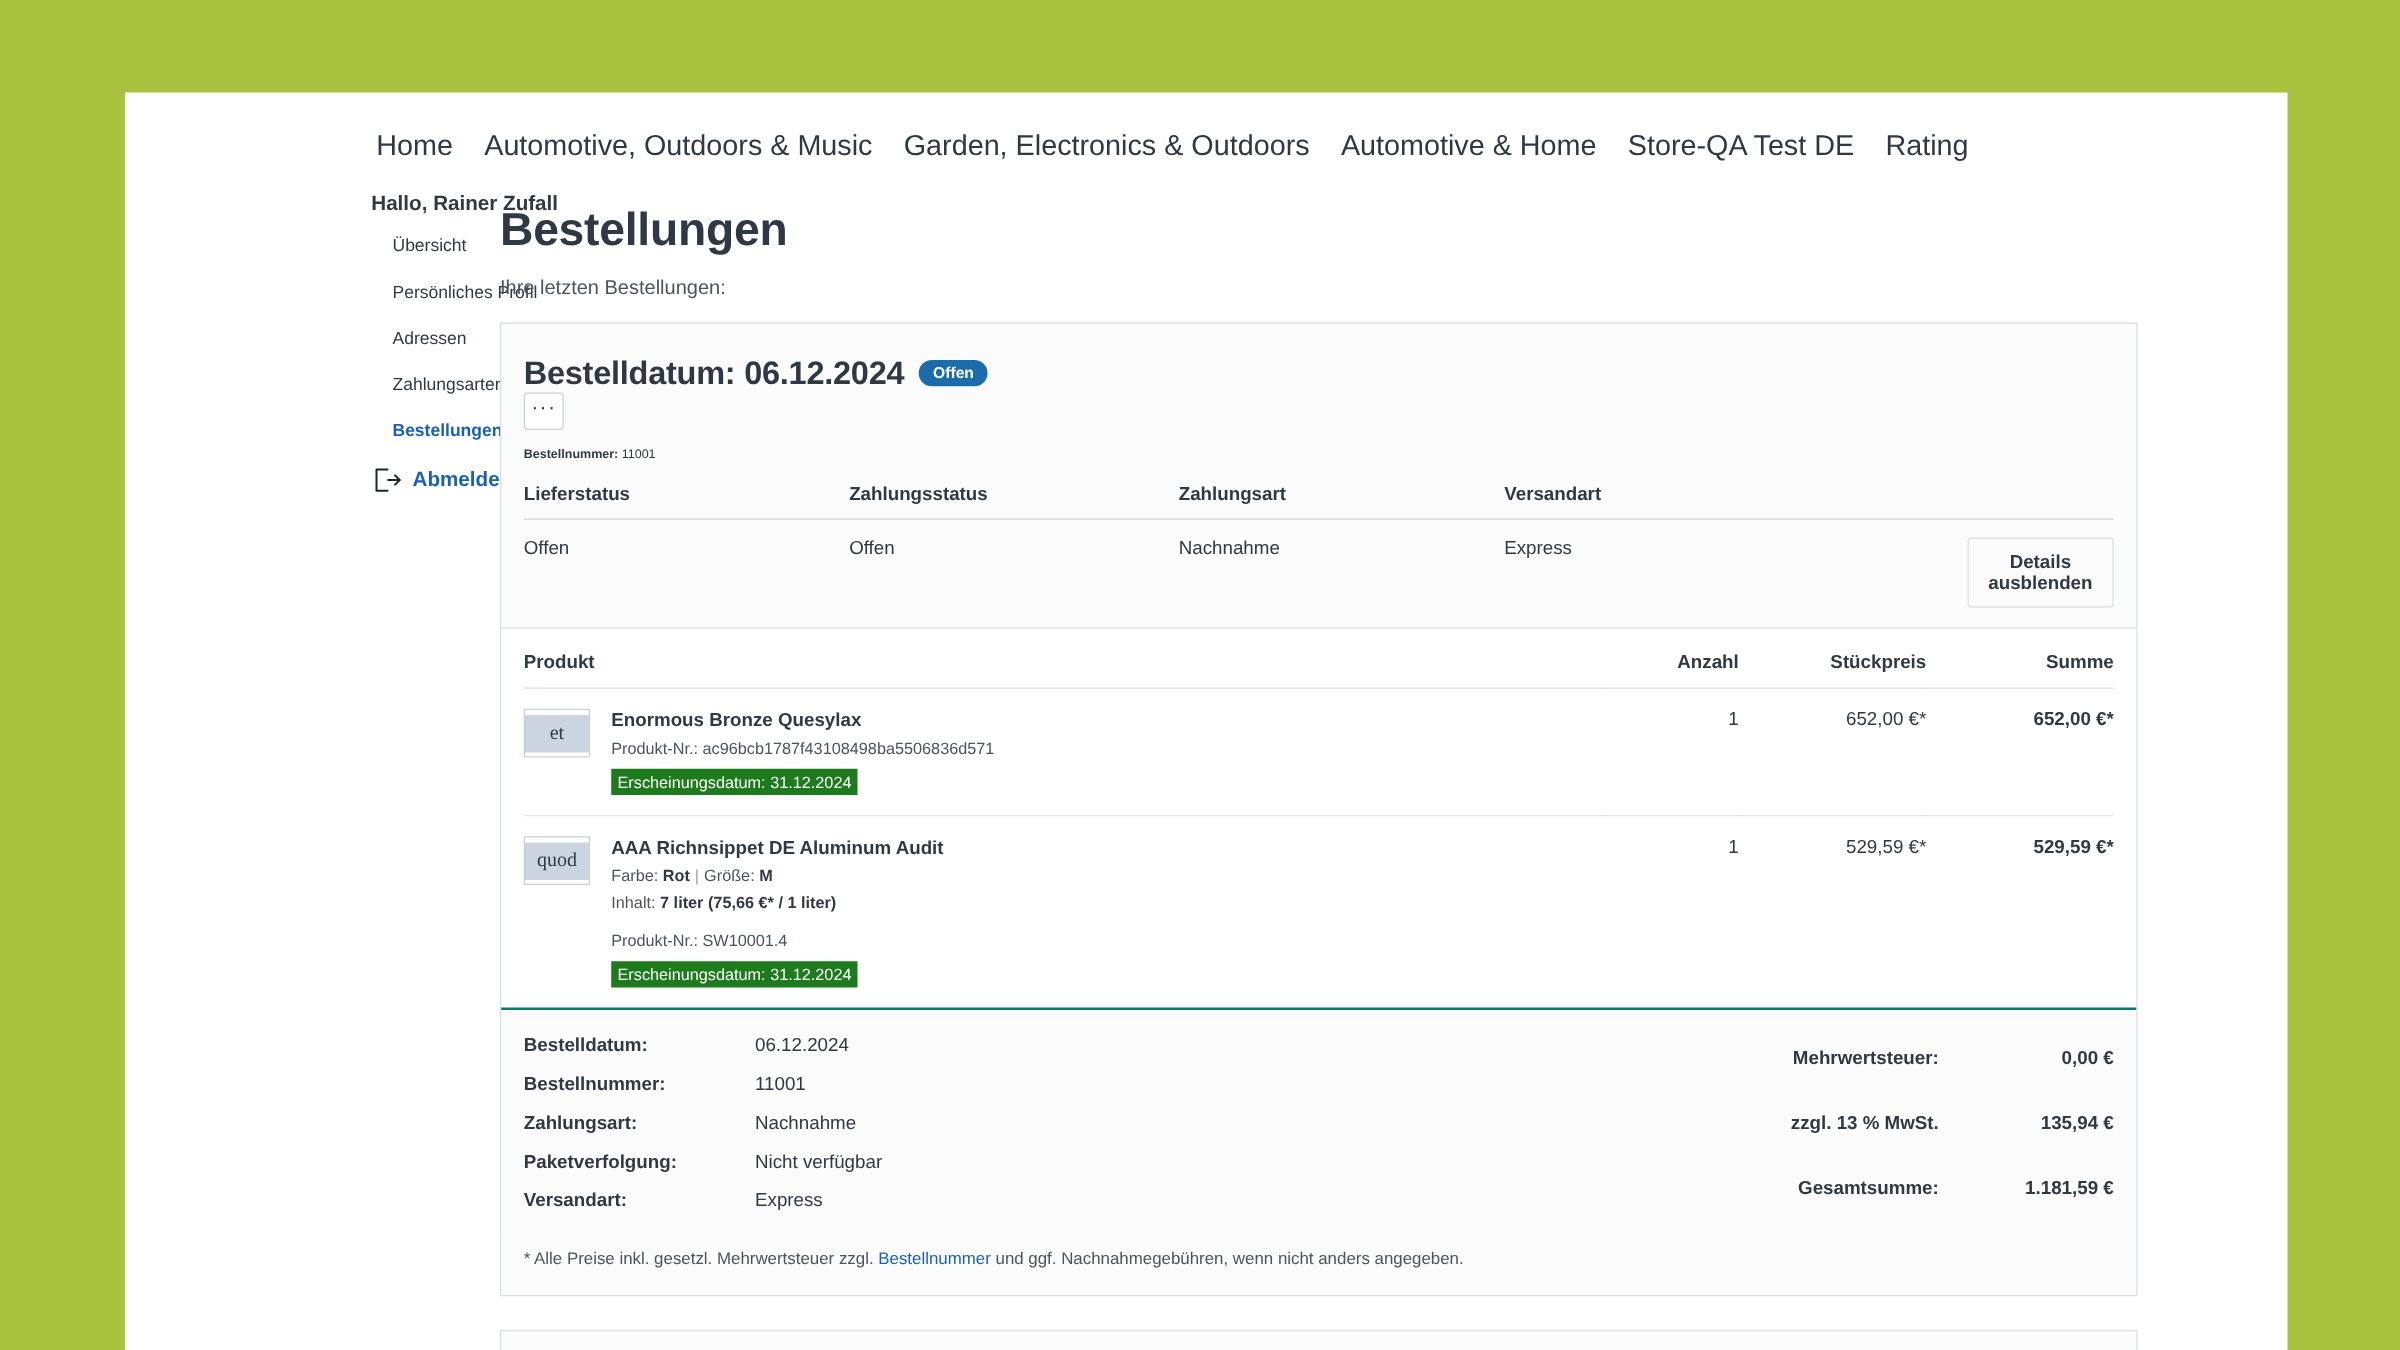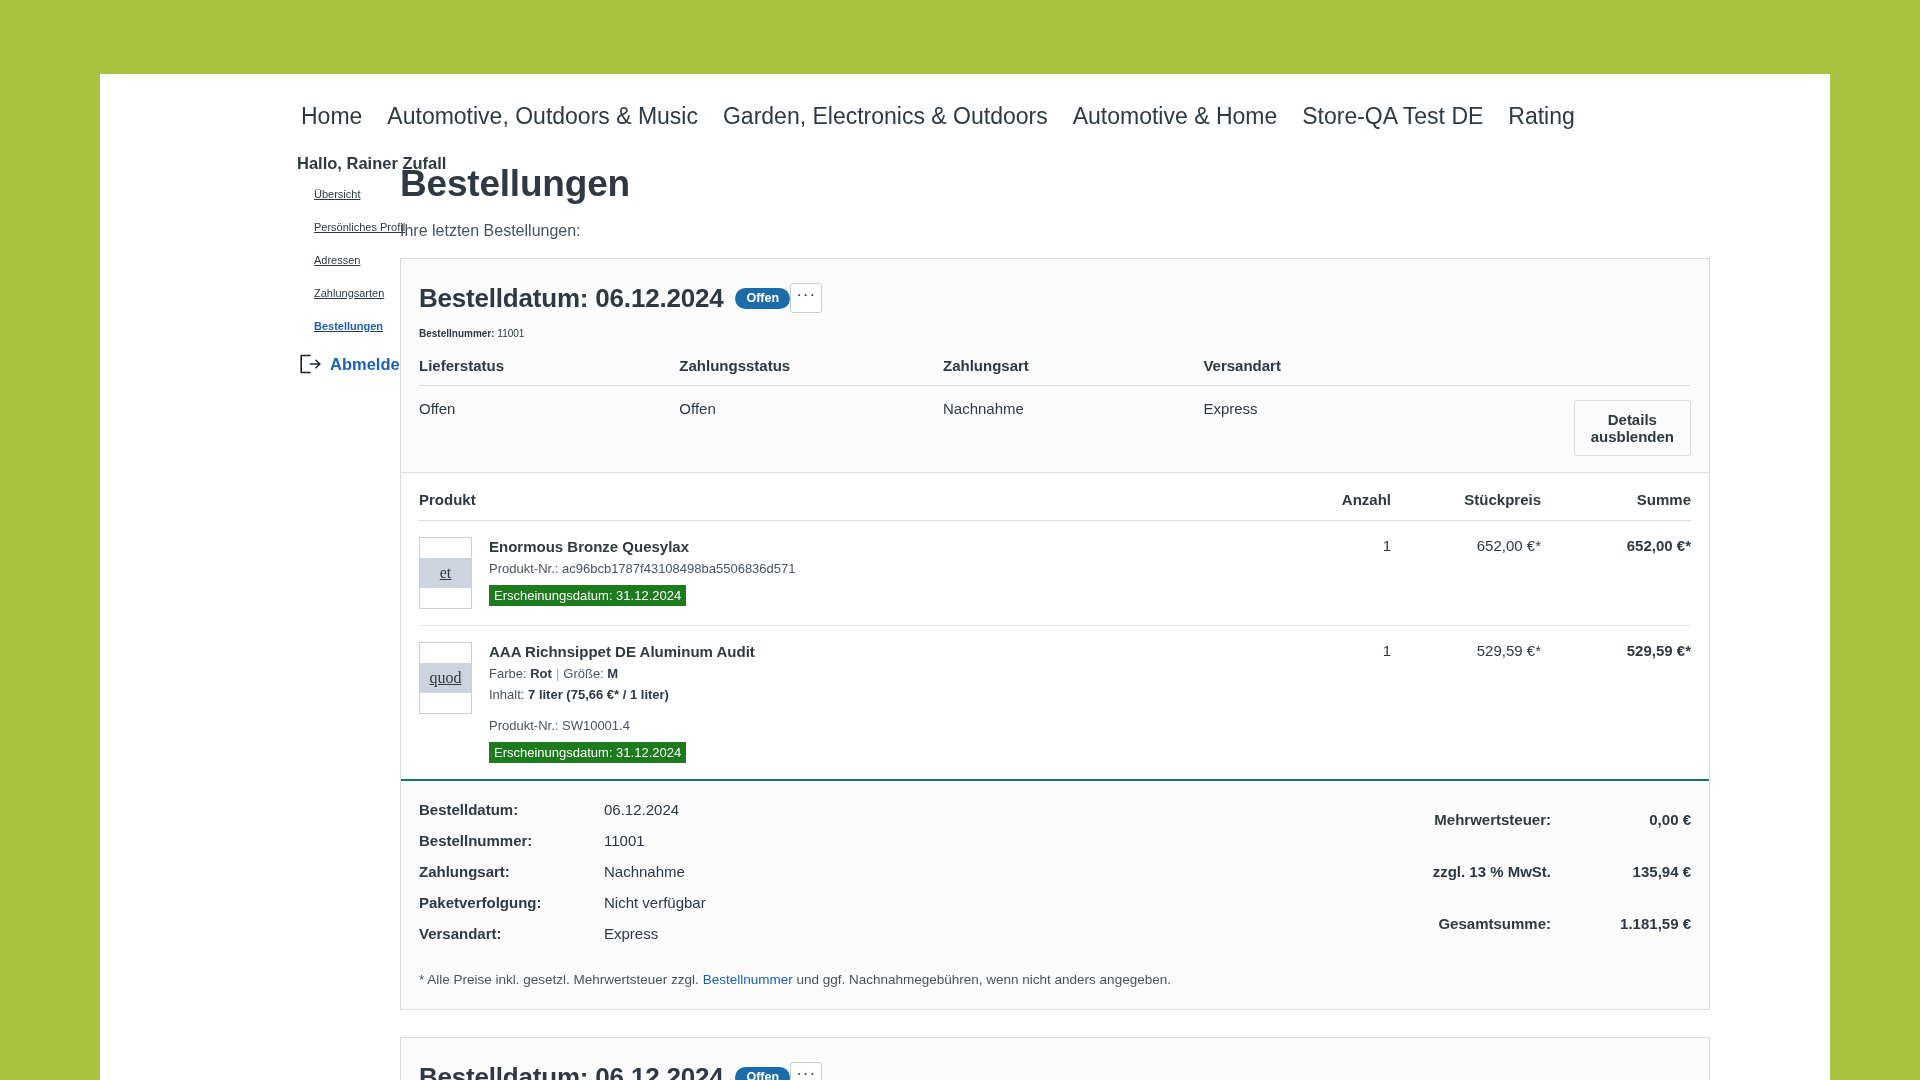--- a/index.html
+++ b/index.html
@@ -60,24 +60,23 @@
     margin-bottom: 15px;
     white-space: nowrap;
   }
   .side-list {
     list-style: none;
     margin: 0;
     padding: 0 0 0 17px;
   }
   .side-list li {
     margin-bottom: 21px;
-    font-size: 11px;
+    font-size: 14px;
     color: #2f3944;
     white-space: nowrap;
-    text-decoration: underline;
   }
   .side-list li a {
     color: #2f3944;
     text-decoration: none;
     cursor: pointer;
   }
   .side-list li.active a {
     color: #1a61b5;
     font-weight: bold;
   }
@@ -117,22 +116,23 @@
 
   
   .order-card {
     border: 1px solid #d8dde2;
     background: #fbfbfc;
     margin-bottom: 27px;
   }
   .order-head {
     display: flex;
     align-items: flex-start;
-    justify-content: flex-start;
+    justify-content: center;
     padding: 24px 20px 0 18px;
+    flex-direction: column;
   }
   .order-date-line {
     display: flex;
     align-items: center;
     gap: 12px;
   }
   .order-date {
     font-size: 26px;
     font-weight: bold;
     color: #2f3944;
@@ -230,29 +230,28 @@
   table.prod-table tbody tr:last-child td { border-bottom: none; }
   td.c-count, td.c-unit { text-align: right; }
   td.c-sum { text-align: right; font-weight: bold; }
   td.c-count { width: 110px; }
   td.c-unit  { width: 150px; }
   td.c-sum   { width: 150px; }
 
   .prod-cell { display: flex; gap: 17px; }
   .thumb {
     width: 53px;
-    height: 72px;
+    height: 39px;
     border: 1px solid #c9cfd5;
     background: #ffffff;
     display: flex;
     align-items: center;
     justify-content: center;
     flex: 0 0 53px;
     box-sizing: border-box;
-    text-decoration: underline;
   }
   .thumb .ph {
     background: #ccd4e0;
     color: #2f3944;
     font-size: 16px;
     width: 100%;
     text-align: center;
     padding: 6px 0;
     font-family: "Liberation Serif", serif;
   }

